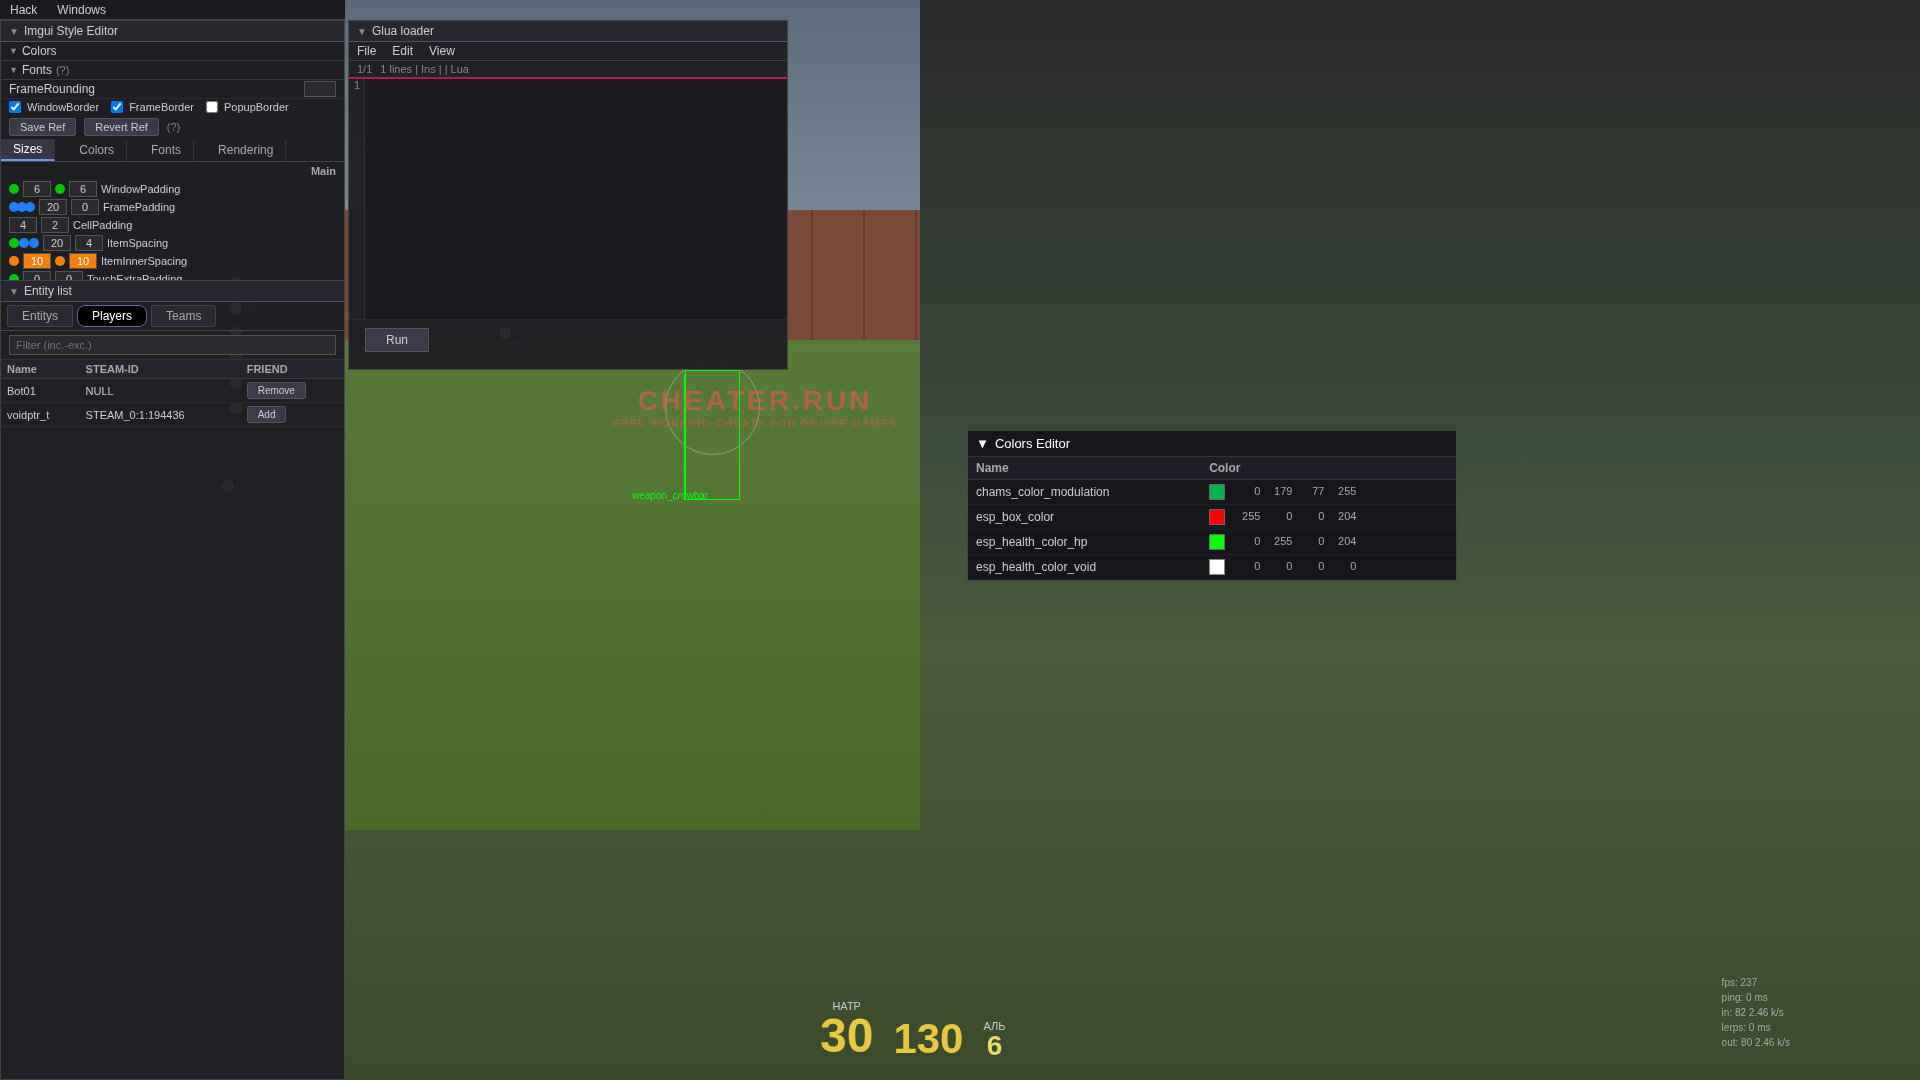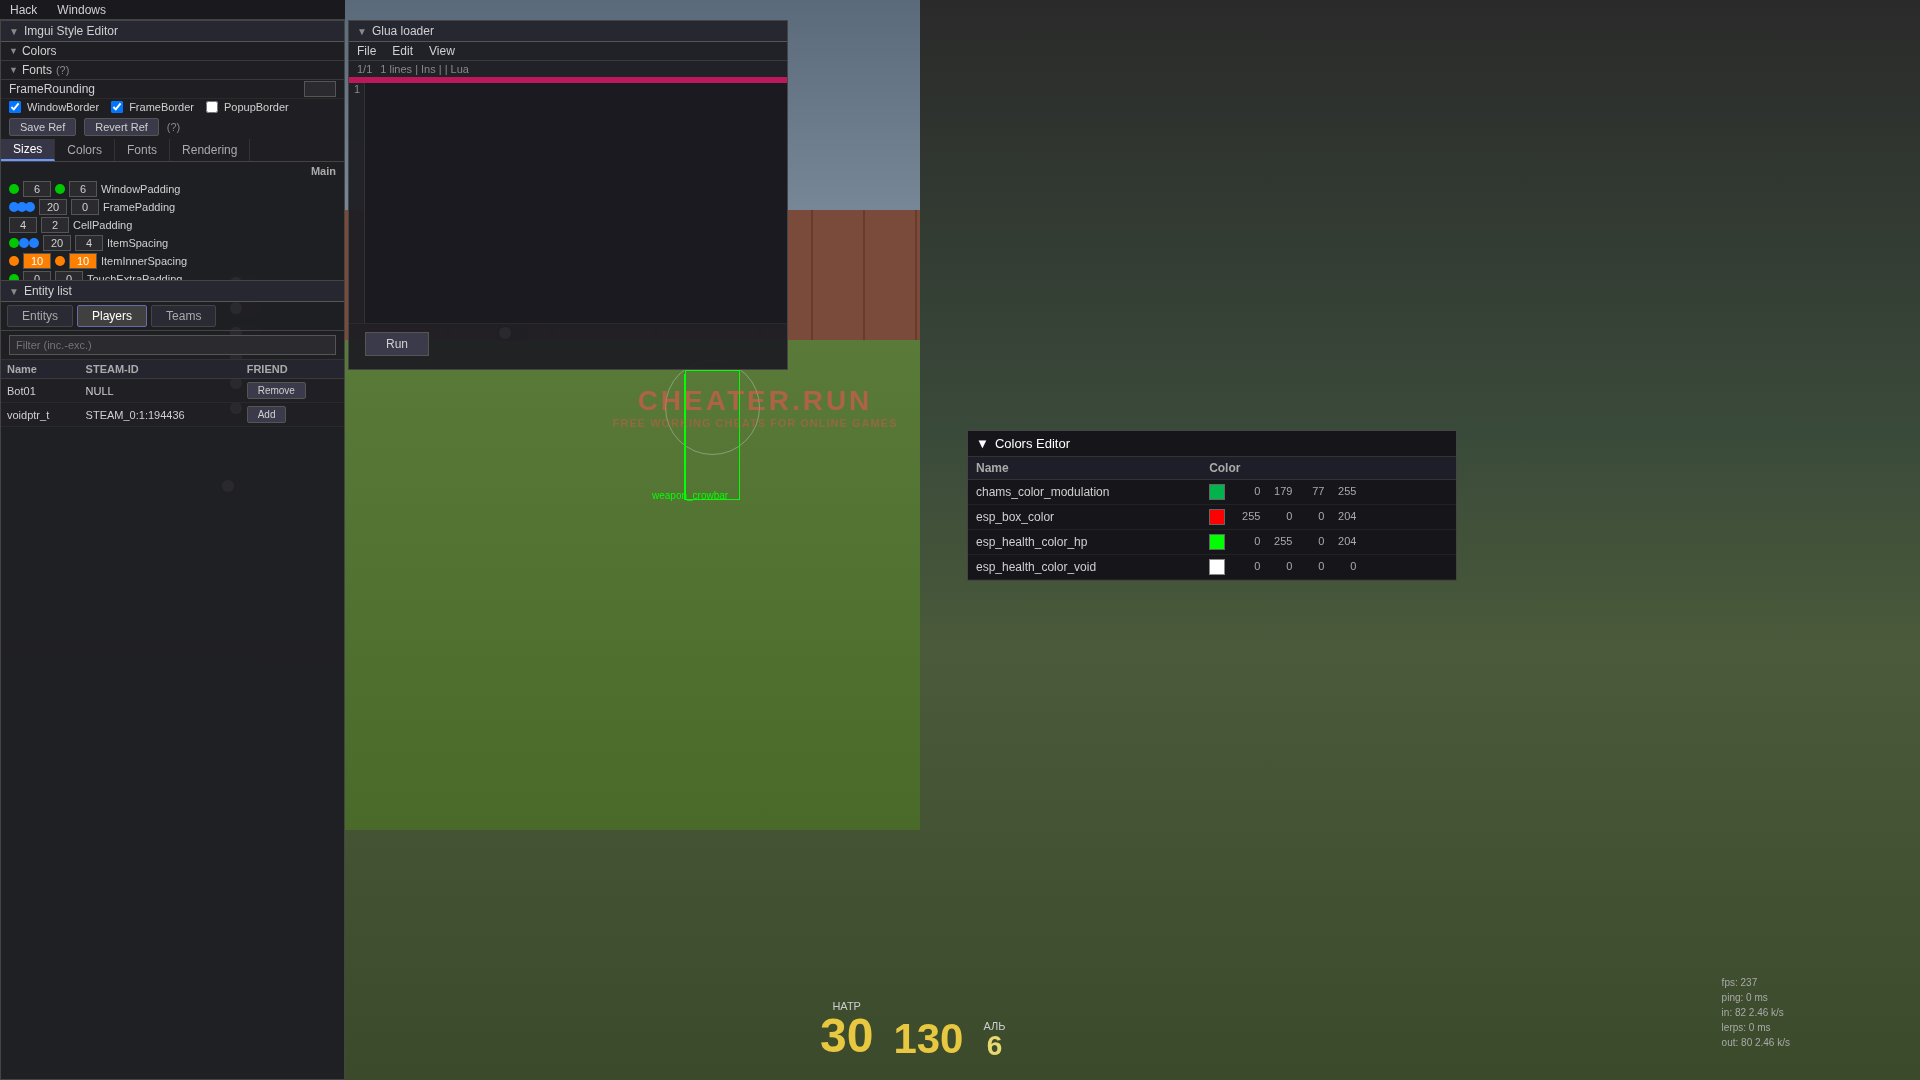--- a/index.html
+++ b/index.html
@@ -72,21 +72,21 @@
 
     
     .esp-box {
       position: absolute;
       top: 370px; left: 685px;
       width: 55px; height: 130px;
       border: 1px solid #00ff00;
     }
     .esp-label {
       position: absolute;
-      top: 490px; left: 652px;
+      top: 490px; left: 632px;
       color: #00ff00;
       font-size: 10px;
     }
     .esp-circle {
       position: absolute;
       top: 360px; left: 665px;
       width: 95px; height: 95px;
       border: 1px solid rgba(255,255,255,0.3);
       border-radius: 50%;
     }
@@ -159,20 +159,21 @@
       width: 32px;
       background: #2a2a2f;
       border: 1px solid #555;
       color: #d0d0d0;
       font-size: 11px;
       padding: 1px 14px;
     }
     .tabs-row {
       display: flex;
       border-bottom: 1px solid #444;
+      gap: 12px;
     }
     .tab-btn {
       padding: 3px 12px;
       background: transparent;
       border: none;
       color: #aaa;
       font-size: 12px;
       cursor: pointer;
       border-right: 1px solid #333;
     }
@@ -257,23 +258,24 @@
     .entity-tab {
       padding: 3px 14px;
       background: #2a2a35;
       border: 1px solid #444;
       color: #aaa;
       font-size: 12px;
       cursor: pointer;
       border-radius: 2px;
     }
     .entity-tab.active {
-      background: #404040;
+      background: #000000;
       color: #fff;
       border-color: #6a6aaa;
+      border-radius: 8px;
     }
     .filter-row {
       padding: 4px 8px;
       border-bottom: 1px solid #333;
     }
     .filter-input {
       width: 100%;
       background: #2a2a2f;
       border: 1px solid #555;
       color: #d0d0d0;
@@ -341,21 +343,21 @@
       color: #d0d0d0;
       font-size: 12px;
       cursor: pointer;
     }
     .line-indicator {
       display: flex;
       align-items: center;
       padding: 2px 8px;
       font-size: 11px;
       color: #888;
-      border-bottom: 6px solid #be185d;
+      border-bottom: 2px solid #be185d;
       gap: 8px;
     }
     .cursor-line {
       color: #888;
       font-size: 11px;
       min-width: 16px;
       text-align: right;
       padding-right: 4px;
       border-right: 1px solid #333;
     }

